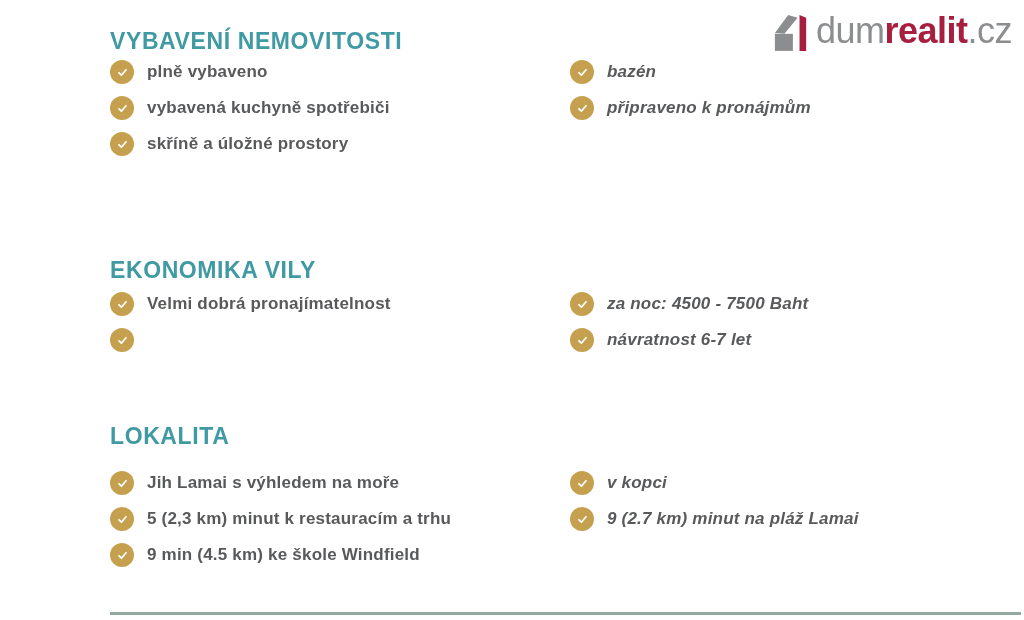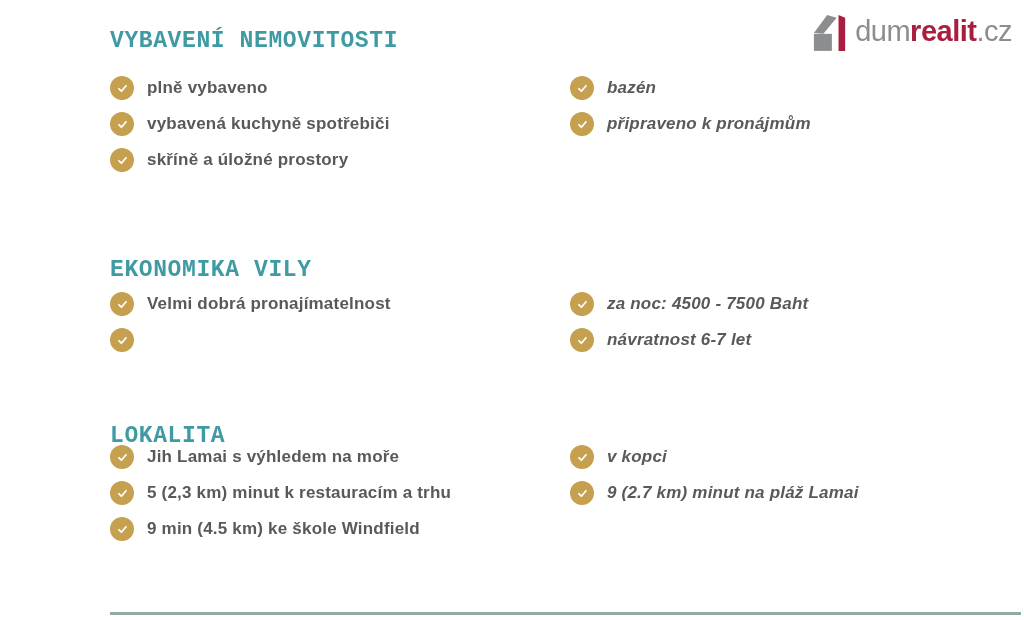--- a/index.html
+++ b/index.html
@@ -4,53 +4,53 @@
 <style>
   * { margin:0; padding:0; box-sizing:border-box; }
   body { background:#ffffff; }
   .canvas {
     position:relative; width:1024px; height:620px; background:#ffffff;
     font-family:"Liberation Sans", sans-serif; overflow:hidden;
   }
   .section-title {
     position:absolute; left:110px;
     font-size:23px; font-weight:800; letter-spacing:0.6px;
-    color:var(--heading, #3f9aa3); white-space:nowrap;font-family:Liberation Mono, monospace;
+    color:var(--heading, #3f9aa3); white-space:nowrap;
   }
   .list { position:absolute; display:flex; flex-direction:column; gap:12px; }
   .item { display:flex; align-items:center; gap:13px; height:24px; }
   .check {
     width:24px; height:24px; border-radius:50%;
     background:var(--check, #c5a04e);
     display:flex; align-items:center; justify-content:center; flex:0 0 24px;
   }
   .check svg { width:13px; height:13px; display:block; }
   .item-text {
     font-size:17px; font-weight:600; letter-spacing:0.2px;
     color:var(--item_text, #58595b); white-space:nowrap;
   }
   .t-s1 { top:28px; }
-  .l-s1 { top:76px; }
+  .l-s1 { top:60px; }
   .t-s2 { top:257px; }
   .l-s2 { top:292px; }
   .t-s3 { top:423px; }
-  .l-s3 { top:445px; }
+  .l-s3 { top:471px; }
   .col-left  { left:110px; }
   .col-right { left:570px;font-style:italic; }
   .divider {
     position:absolute; left:110px; top:612px; width:911px; height:3px;
     background:var(--divider, #94a9a0);
   }
   .logo {
     position:absolute; top:9px; right:12px;
     display:flex; align-items:center; gap:7px;
   }
   .logo-icon svg { display:block; }
   .logo-text {
-    font-size:29px; font-weight:500; letter-spacing:-0.5px;
+    font-size:36px; font-weight:500; letter-spacing:-0.5px;
     color:var(--logo_gray, #8b8d8f); white-space:nowrap;
   }
   .logo-text .red { color:var(--logo_red, #a81e3f); font-weight:700; }
 </style>
 </head>
 <body>
 
 <div class="canvas">
 
   <div class="logo">

